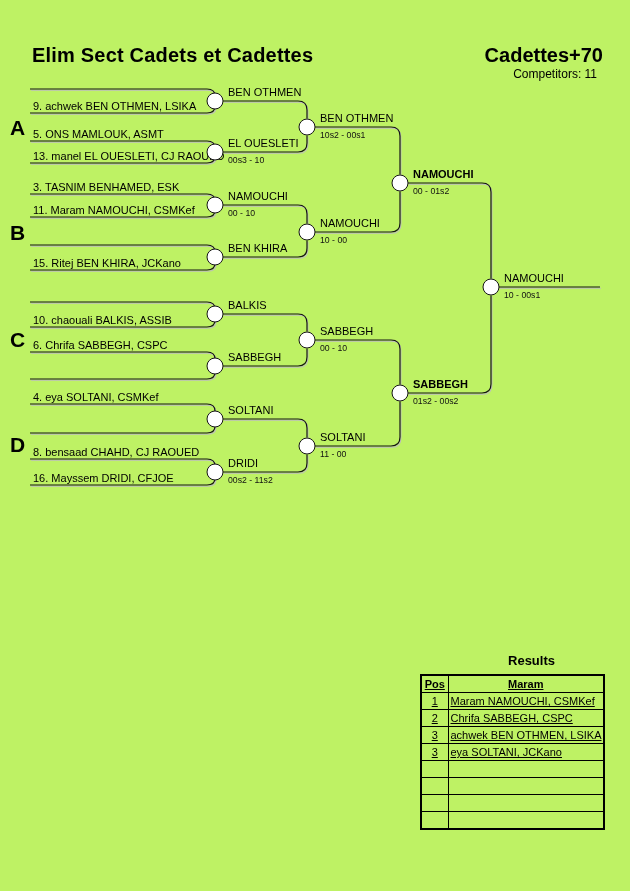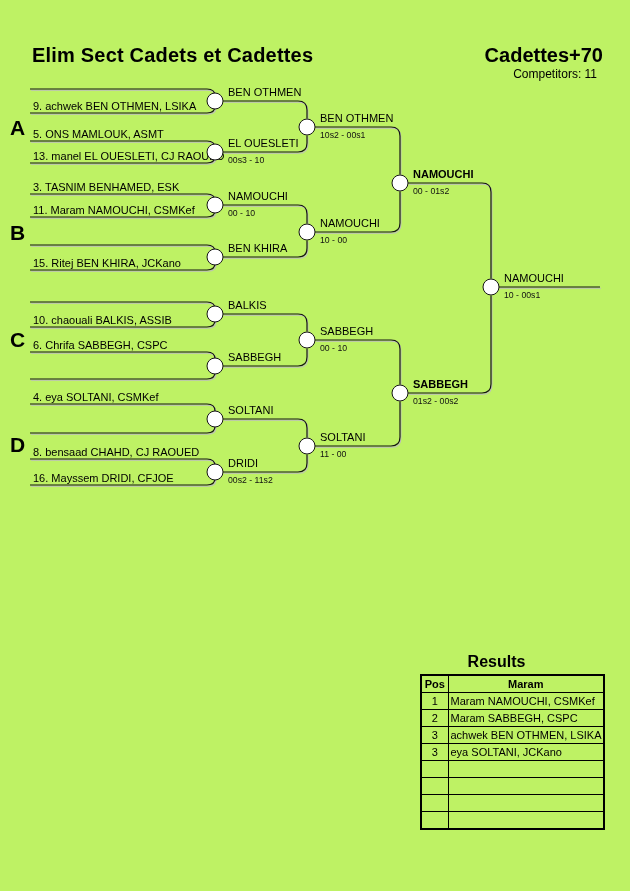--- a/index.html
+++ b/index.html
@@ -22,27 +22,27 @@
 
   
   .slot-label   { font-family:"Liberation Sans", sans-serif; font-size:11px; fill:#000; }
   .winner-label { font-family:"Liberation Sans", sans-serif; font-size:11px; fill:#000; }
   .winner-label.bold { font-weight:bold; }
   .score-label  { font-family:"Liberation Sans", sans-serif; font-size:8.7px; fill:#111; }
   .circle-num   { font-family:"Liberation Sans", sans-serif; font-size:9px; fill:#000; text-anchor:middle; }
   .section-label{ font-family:"Liberation Sans", sans-serif; font-size:21px; font-weight:bold; fill:#000; }
 
   .results-title {
-    position:absolute; left:404px; top:653px; width:185px;
-    text-align:center; font-weight:bold; font-size:16px;
+    position:absolute; left:439px; top:653px; width:185px;
+    text-align:center; font-weight:bold; font-size:13px;
   }
   .results-table {
     position:absolute; left:420px; top:674px; width:185px;
     border-collapse:collapse; border:2px solid #000;
-    font-size:11px; table-layout:fixed;
+    font-size:11px; table-layout:fixed;text-decoration:underline;
   }
   .results-table th, .results-table td {
     border:1px solid #000; height:16px; padding:0 0 0 0; overflow:hidden; white-space:nowrap;
   }
   .results-table th { font-weight:bold; text-align:center; }
   .col-pos { width:27px; }
   .results-table td.pos-cell  { text-align:center; }
   .results-table td.name-cell { text-align:left; padding-left:2px; }
 </style>
 </head>
@@ -212,21 +212,21 @@
         <th>Maram</th>
       </tr>
     </thead>
     <tbody id="results-body">
         <tr>
           <td class="pos-cell">1</td>
           <td class="name-cell">Maram NAMOUCHI, CSMKef</td>
         </tr>
         <tr>
           <td class="pos-cell">2</td>
-          <td class="name-cell">Maram SABBEGH, CSPC</td>
+          <td class="name-cell">Chrifa SABBEGH, CSPC</td>
         </tr>
         <tr>
           <td class="pos-cell">3</td>
           <td class="name-cell">achwek BEN OTHMEN, LSIKA</td>
         </tr>
         <tr>
           <td class="pos-cell">3</td>
           <td class="name-cell">eya SOLTANI, JCKano</td>
         </tr>
         <tr>

